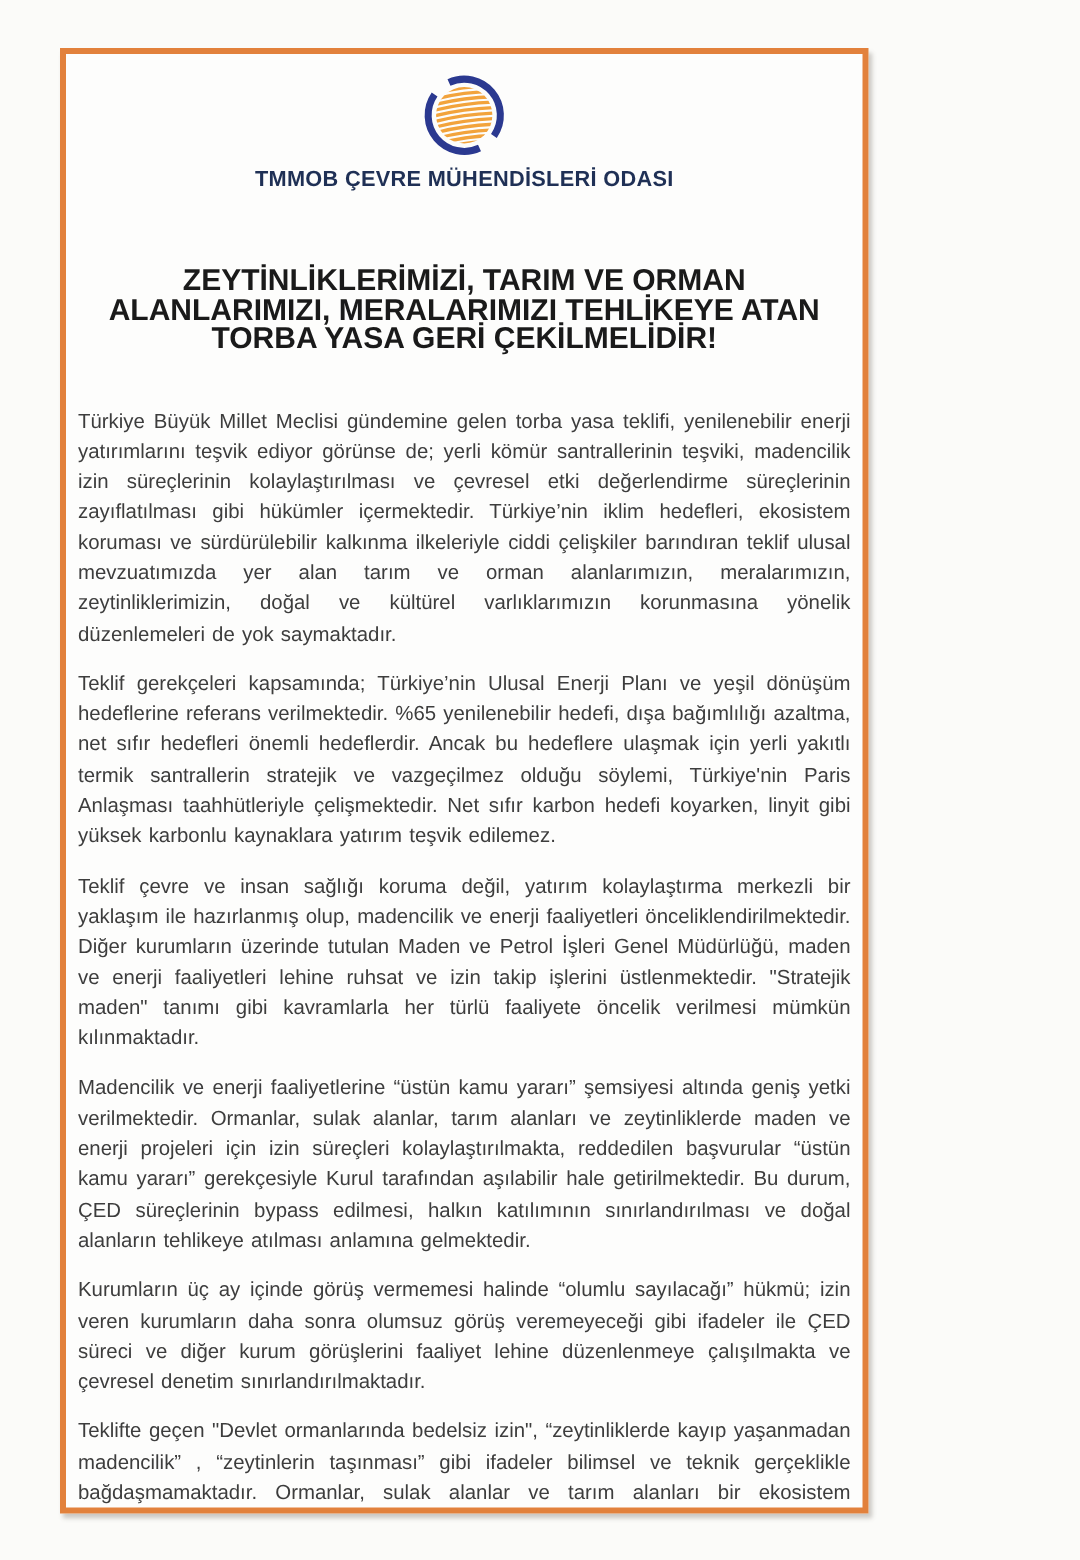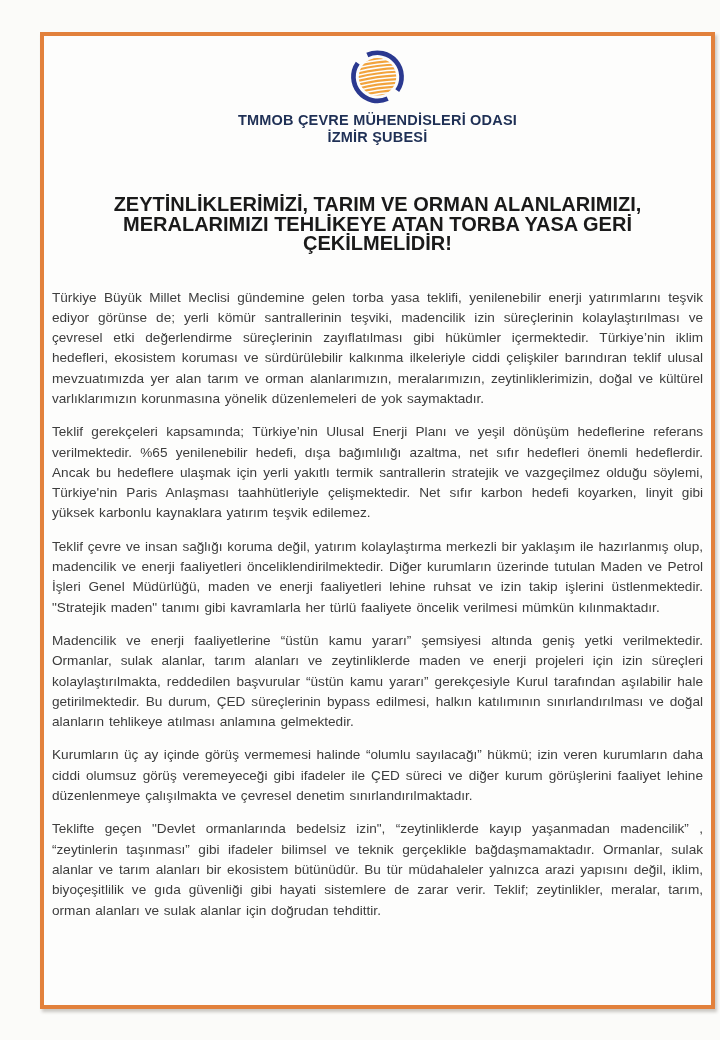--- a/index.html
+++ b/index.html
@@ -11,21 +11,21 @@
     position: relative;
     width: 720px;
     height: 1040px;
     background: #FBFBF9;
     overflow: hidden;
   }
   .frame {
     position: absolute;
     left: 40px;
     top: 32px;
-    width: 675px;
+    width: 539px;
     height: 977px;
     border: 4px solid #E2813C;
     background: #FDFDFC;
     box-shadow: 2px 3px 3px rgba(90, 80, 70, 0.30);
   }
   .content {
     padding: 0 5px;
     height: 100%;
     overflow: hidden;
   }
@@ -95,29 +95,28 @@
           </g>
           <g stroke="#2B3990" stroke-width="7" fill="none" stroke-linecap="butt">
             <path d="M 34.8 19.4 A 36 36 0 0 1 79.5 72.6"></path>
             <path d="M 65.2 84.6 A 36 36 0 0 1 20.5 31.4"></path>
           </g>
         </svg>
       </div>
 
       <div class="org-title">
         <div>TMMOB ÇEVRE MÜHENDİSLERİ ODASI</div>
-        <div>İZMİR ŞUBESİ</div>
       </div>
 
       <div class="headline">ZEYTİNLİKLERİMİZİ, TARIM VE ORMAN ALANLARIMIZI, MERALARIMIZI TEHLİKEYE ATAN TORBA YASA GERİ ÇEKİLMELİDİR!</div>
 
       <div class="body-text">
         <p>Türkiye Büyük Millet Meclisi gündemine gelen torba yasa teklifi, yenilenebilir enerji yatırımlarını teşvik ediyor görünse de; yerli kömür santrallerinin teşviki, madencilik izin süreçlerinin kolaylaştırılması ve çevresel etki değerlendirme süreçlerinin zayıflatılması gibi hükümler içermektedir. Türkiye’nin iklim hedefleri, ekosistem koruması ve sürdürülebilir kalkınma ilkeleriyle ciddi çelişkiler barındıran teklif ulusal mevzuatımızda yer alan tarım ve orman alanlarımızın, meralarımızın, zeytinliklerimizin, doğal ve kültürel varlıklarımızın korunmasına yönelik düzenlemeleri de yok saymaktadır.</p>
         <p>Teklif gerekçeleri kapsamında; Türkiye’nin Ulusal Enerji Planı ve yeşil dönüşüm hedeflerine referans verilmektedir. %65 yenilenebilir hedefi, dışa bağımlılığı azaltma, net sıfır hedefleri önemli hedeflerdir. Ancak bu hedeflere ulaşmak için yerli yakıtlı termik santrallerin stratejik ve vazgeçilmez olduğu söylemi, Türkiye'nin Paris Anlaşması taahhütleriyle çelişmektedir. Net sıfır karbon hedefi koyarken, linyit gibi yüksek karbonlu kaynaklara yatırım teşvik edilemez.</p>
         <p>Teklif çevre ve insan sağlığı koruma değil, yatırım kolaylaştırma merkezli bir yaklaşım ile hazırlanmış olup, madencilik ve enerji faaliyetleri önceliklendirilmektedir. Diğer kurumların üzerinde tutulan Maden ve Petrol İşleri Genel Müdürlüğü, maden ve enerji faaliyetleri lehine ruhsat ve izin takip işlerini üstlenmektedir. "Stratejik maden" tanımı gibi kavramlarla her türlü faaliyete öncelik verilmesi mümkün kılınmaktadır.</p>
         <p>Madencilik ve enerji faaliyetlerine “üstün kamu yararı” şemsiyesi altında geniş yetki verilmektedir. Ormanlar, sulak alanlar, tarım alanları ve zeytinliklerde maden ve enerji projeleri için izin süreçleri kolaylaştırılmakta, reddedilen başvurular “üstün kamu yararı” gerekçesiyle Kurul tarafından aşılabilir hale getirilmektedir. Bu durum, ÇED süreçlerinin bypass edilmesi, halkın katılımının sınırlandırılması ve doğal alanların tehlikeye atılması anlamına gelmektedir.</p>
-        <p>Kurumların üç ay içinde görüş vermemesi halinde “olumlu sayılacağı” hükmü; izin veren kurumların daha ciddi olumsuz görüş veremeyeceği gibi ifadeler ile ÇED süreci ve diğer kurum görüşlerini faaliyet lehine düzenlenmeye çalışılmakta ve çevresel denetim sınırlandırılmaktadır.</p>
+        <p>Kurumların üç ay içinde görüş vermemesi halinde “olumlu sayılacağı” hükmü; izin veren kurumların daha sonra olumsuz görüş veremeyeceği gibi ifadeler ile ÇED süreci ve diğer kurum görüşlerini faaliyet lehine düzenlenmeye çalışılmakta ve çevresel denetim sınırlandırılmaktadır.</p>
         <p>Teklifte geçen "Devlet ormanlarında bedelsiz izin", “zeytinliklerde kayıp yaşanmadan madencilik” , “zeytinlerin taşınması” gibi ifadeler bilimsel ve teknik gerçeklikle bağdaşmamaktadır. Ormanlar, sulak alanlar ve tarım alanları bir ekosistem bütünüdür. Bu tür müdahaleler yalnızca arazi yapısını değil, iklim, biyoçeşitlilik ve gıda güvenliği gibi hayati sistemlere de zarar verir. Teklif; zeytinlikler, meralar, tarım, orman alanları ve sulak alanlar için doğrudan tehdittir.</p>
       </div>
 
     </div>
   </div>
 </div>
 
 </body></html>

